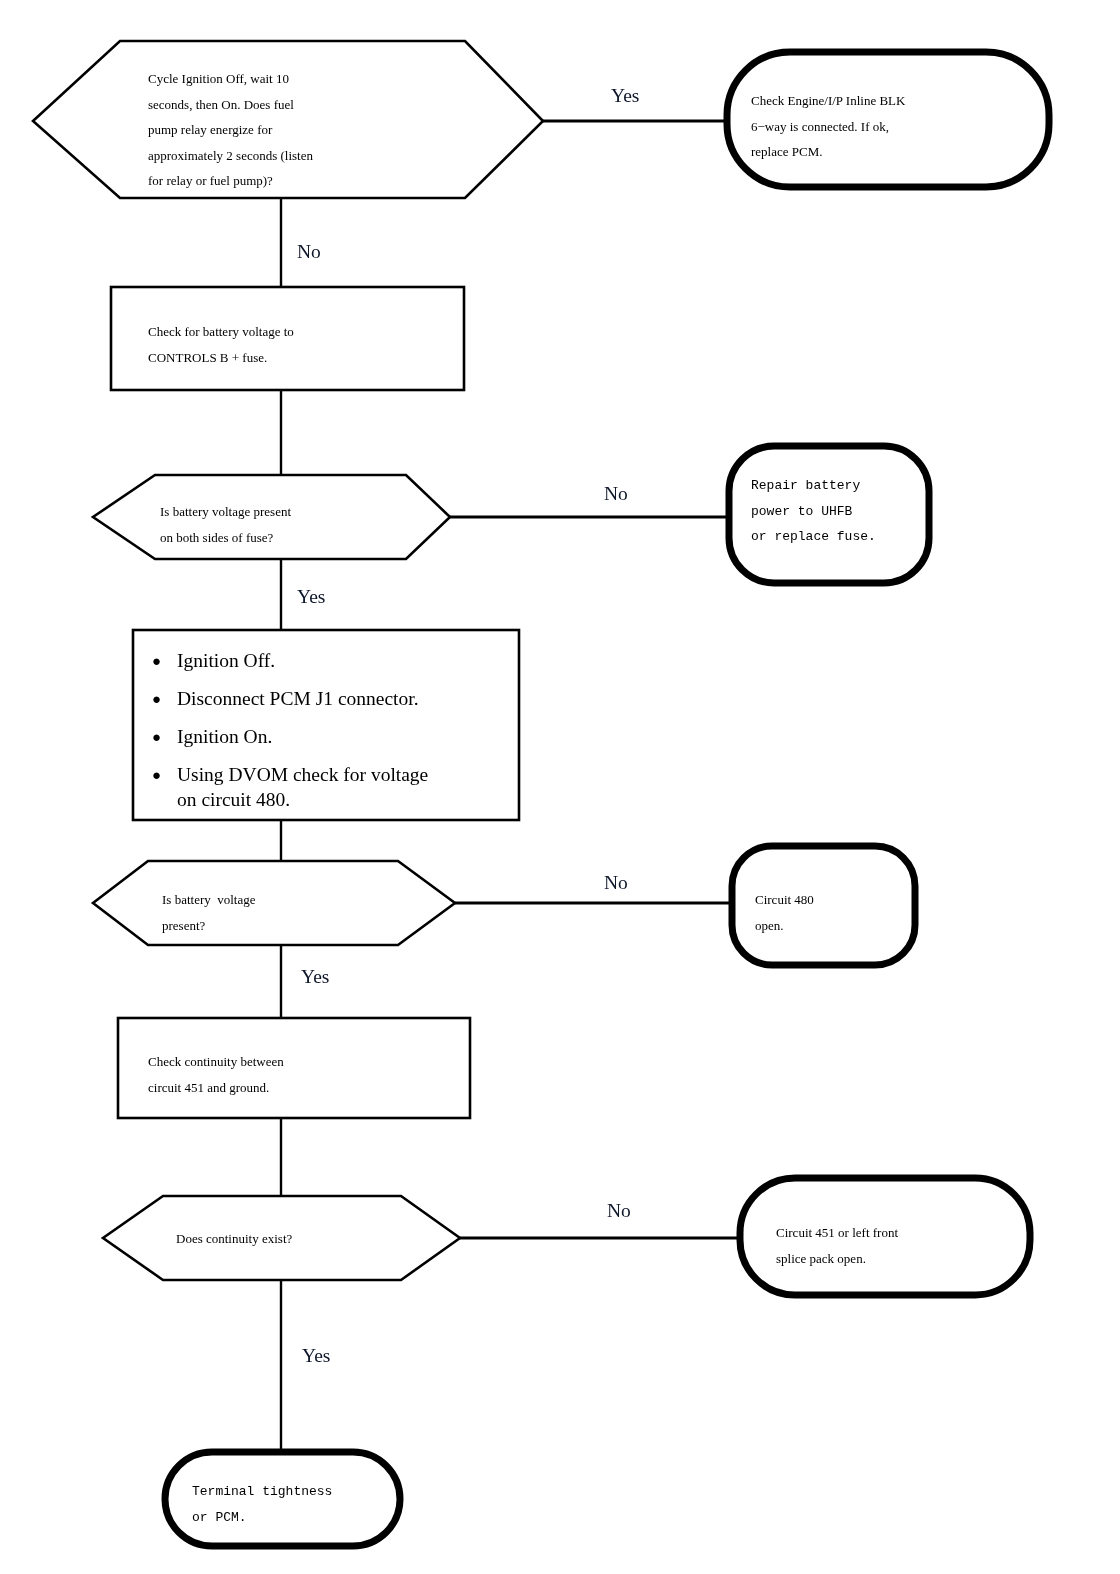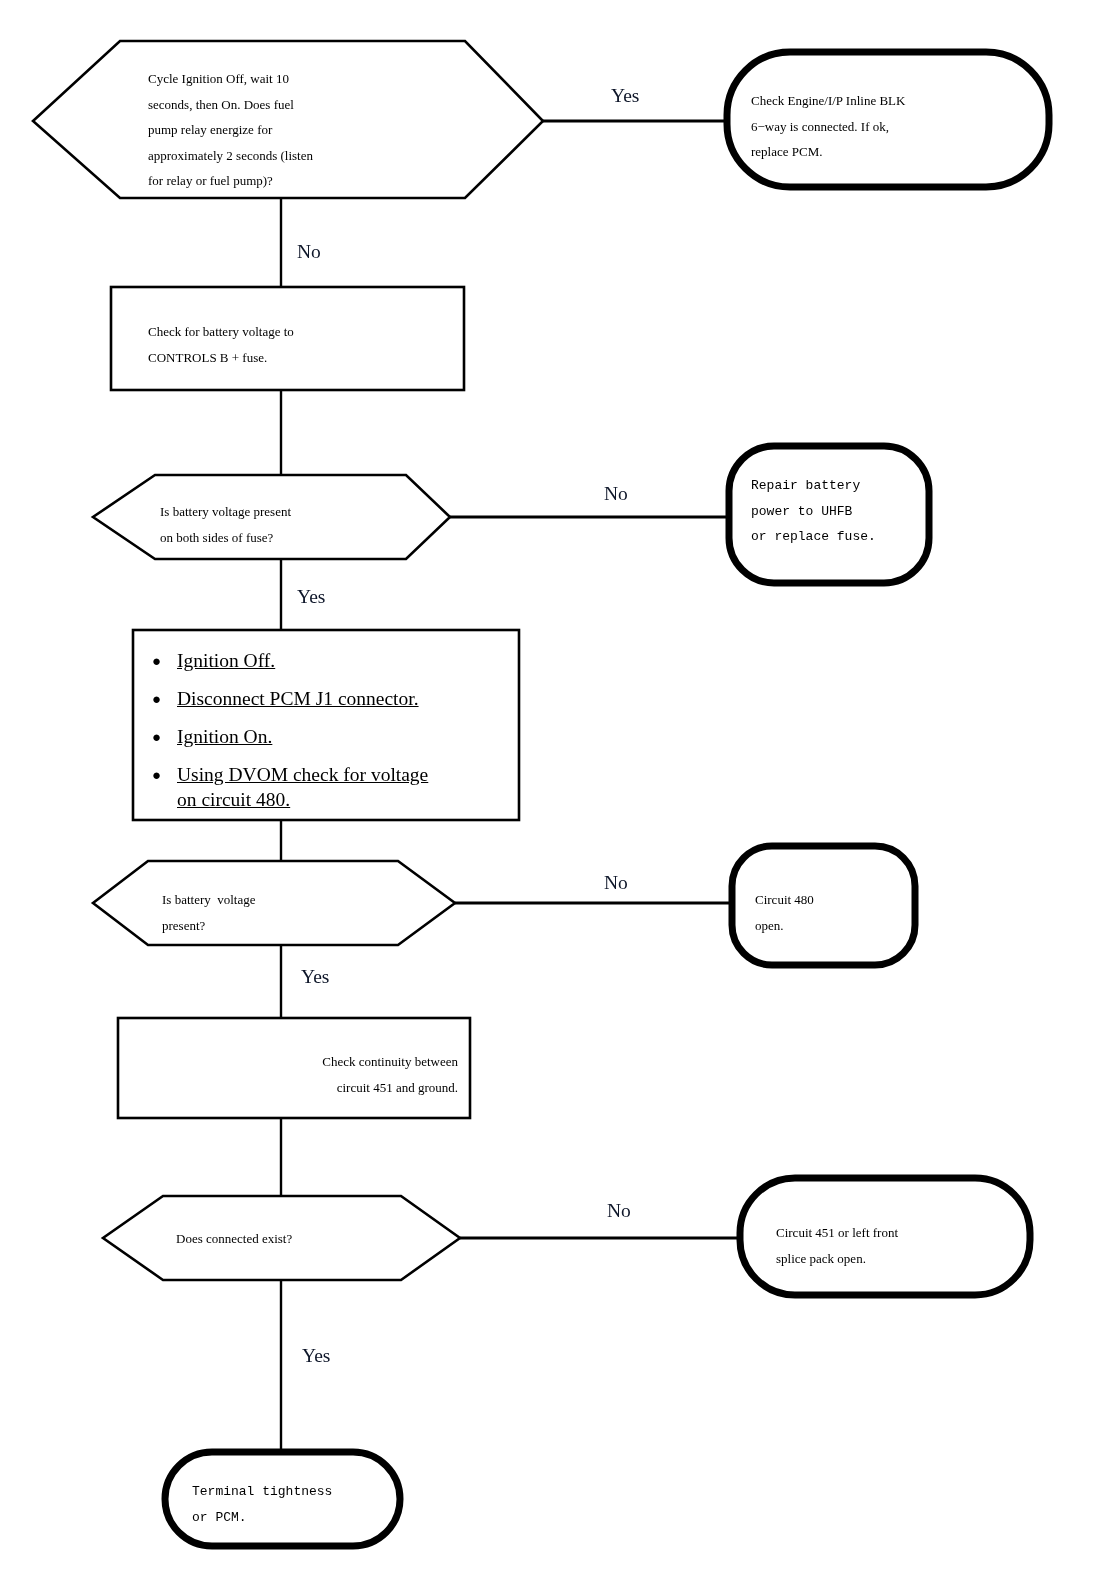--- a/index.html
+++ b/index.html
@@ -74,21 +74,21 @@
   }
   .bullet-row:last-child { margin-bottom: 0; }
   .bullet-dot {
     width: 14px;
     min-width: 14px;
     margin-right: 11px;
     padding-top: 1px;
     font-size: 15px;
     line-height: 25px;
   }
-  .bullet-text { white-space: pre-wrap; text-decoration: underline; }
+  .bullet-text { white-space: pre-wrap; }
 </style>
 </head>
 <body>
 
 <div id="chart-root">
 
   <svg class="flow-canvas" viewBox="0 0 1120 1574">
 
     <polygon class="shape-outline hex-outline" points="120,41 465,41 543,121 465,198 120,198 33,121"></polygon>
 
@@ -177,24 +177,24 @@
 on circuit 480.</span>
       </div>
     </div>
 
   <div class="node-text" style="left:162px; top:880px; width:270px;">Is battery  voltage
 present?</div>
 
   <div class="node-text" style="left:755px; top:880px; width:160px;">Circuit 480
 open.</div>
 
-  <div class="node-text" style="left:148px; top:1042px; width:310px;text-align:right;">Check continuity between
+  <div class="node-text" style="left:148px; top:1042px; width:310px;">Check continuity between
 circuit 451 and ground.</div>
 
-  <div class="node-text" style="left:176px; top:1219px; width:260px;">Does connected exist?</div>
+  <div class="node-text" style="left:176px; top:1219px; width:260px;">Does continuity exist?</div>
 
   <div class="node-text" style="left:776px; top:1213px; width:250px;">Circuit 451 or left front
 splice pack open.</div>
 
   <div class="node-text" style="left:192px; top:1472px; width:200px;font-family:Liberation Mono, monospace;">Terminal tightness
 or PCM.</div>
 
   <div class="edge-label" style="left:611px; top:85px;">Yes</div>
 
   <div class="edge-label" style="left:297px; top:241px;">No</div>

